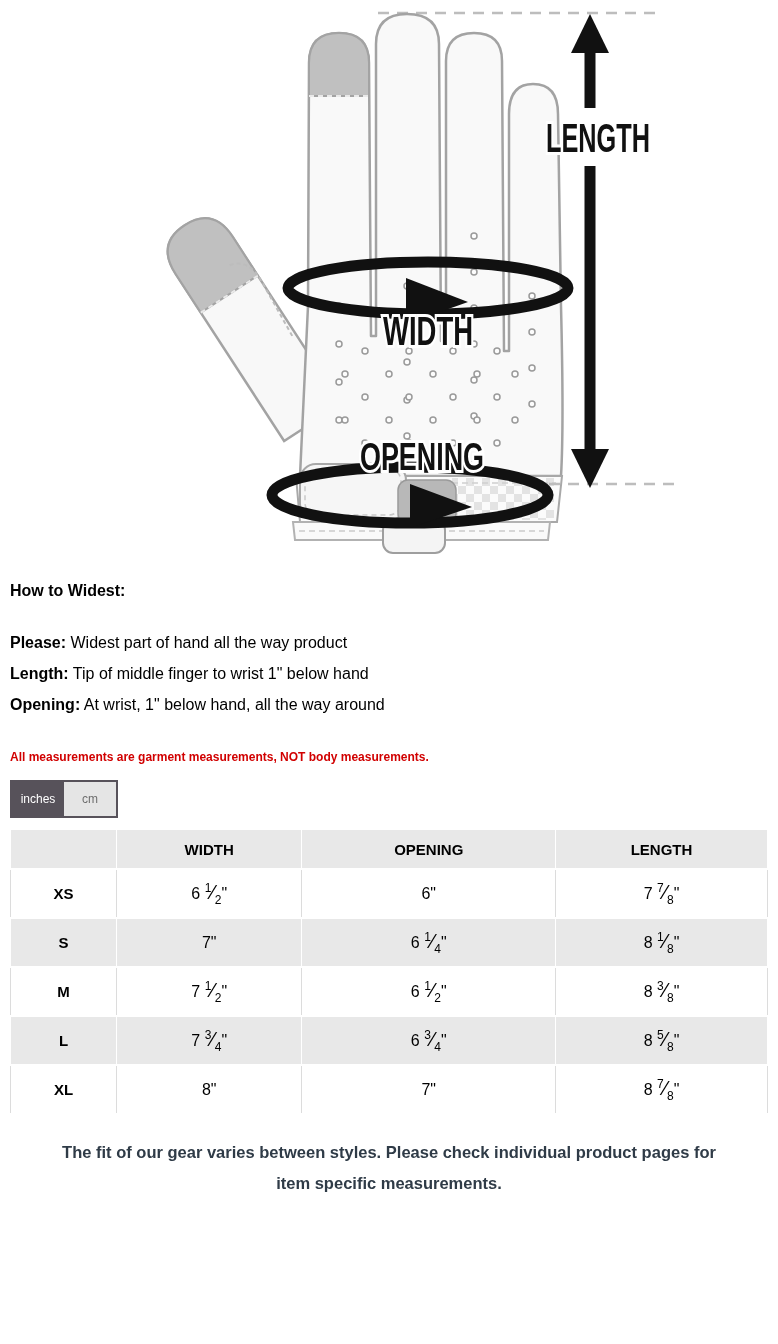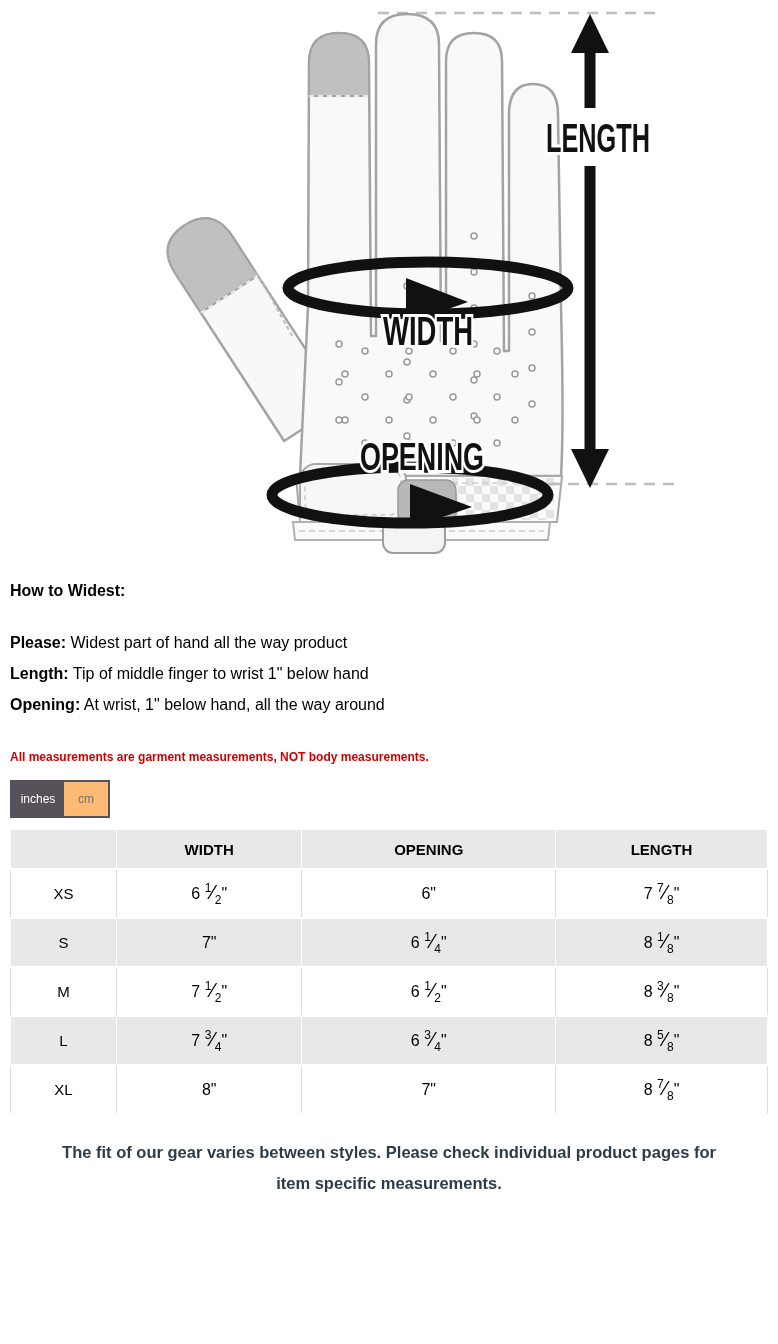--- a/index.html
+++ b/index.html
@@ -17,29 +17,29 @@
   .howto-heading{font-size:16px;font-weight:bold;margin:16px 0 0;}
   .measure-lines{margin-top:34px;}
   .measure-line{font-size:16px;margin:0 0 13px;}
   .measure-line strong{font-weight:bold;}
 
   .disclaimer{font-size:12px;font-weight:bold;margin:36px 0 12px;}
 
   .unit-toggle{display:inline-flex;border:2px solid #57525a;margin:4px 0 12px;}
   .unit-btn{font-family:"Liberation Sans",sans-serif;font-size:12px;border:0;cursor:pointer;padding:0;height:34px;}
   .unit-btn.inches{background:#57525a;color:#fff;width:52px;}
-  .unit-btn.cm{background:#fdba74;color:#6e6e6e;width:44px;}
+  .unit-btn.cm{background:#e5e5e5;color:#6e6e6e;width:52px;}
 
   table.size-table{width:100%;border-collapse:collapse;table-layout:fixed;}
   .size-table th{background:#e8e8e8;font-size:15px;font-weight:bold;height:36px;text-align:center;
                  border-left:1px solid #fff;border-right:1px solid #fff;border-bottom:2px solid #fff;}
   .size-table td{height:45px;text-align:center;font-size:16px;
                  border-left:1px solid #dcdcdc;border-right:1px solid #dcdcdc;border-bottom:2px solid #fff;}
   .size-table tr.stripe td{background:#e8e8e8;border-left-color:#fff;border-right-color:#fff;}
-  .size-table td.row-label{font-size:15px;font-weight:normal;}
+  .size-table td.row-label{font-size:15px;font-weight:bold;}
   .fr-num{font-size:12px;vertical-align:7px;}
   .fr-den{font-size:12px;vertical-align:-5px;}
   .fr-slash{font-size:20px;}
 
   .footer-note{font-size:16.5px;font-weight:bold;color:#2f3b47;text-align:center;line-height:31px;margin:22px 40px 30px;}
 </style>
 </head>
 <body>
 
 <div class="container">

